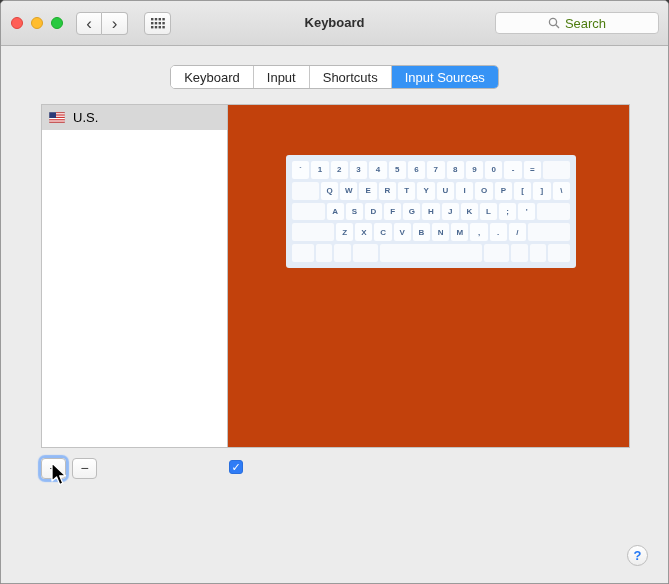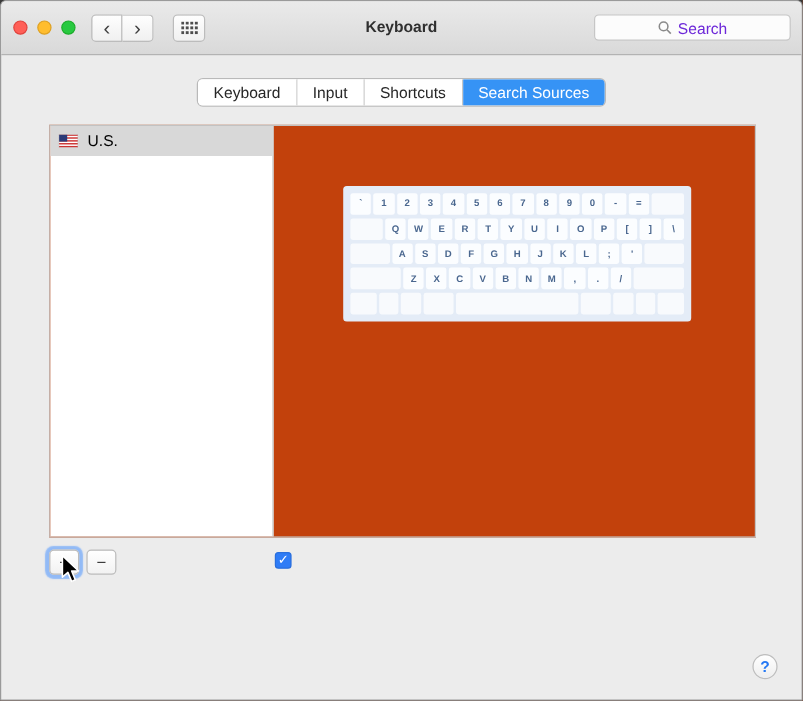--- a/index.html
+++ b/index.html
@@ -35,21 +35,21 @@
     border-radius:4px; display:flex; align-items:center; justify-content:center; padding:0;
   }
   .wintitle {
     position:absolute; top:14px; left:0; right:0; text-align:center;
     font-size:13px; font-weight:bold; color:#2f2f2f;
   }
   .search {
     position:absolute; right:9px; top:11px; width:164px; height:22px;
     background:#fcfcfc; border:1px solid #c6c6c6; border-radius:4px;
     display:flex; align-items:center; justify-content:center; gap:5px;
-    color:#6d28d9; font-size:13px;
+    color:#4d7c0f; font-size:13px;
   }
   
   .tabbar { position:absolute; top:64px; left:0; right:0; display:flex; justify-content:center; }
   .segmented {
     display:flex; height:24px; background:#fff; border:1px solid #b9b9b9;
     border-radius:5px; overflow:hidden;
   }
   .segment {
     display:flex; align-items:center; padding:0 13px; font-size:13px;
     color:#272727; background:#fff; border-right:1px solid #c6c6c6; cursor:default;
@@ -148,21 +148,21 @@
       </svg>
       <span>Search</span>
     </div>
   </div>
 
   <div class="tabbar">
     <div class="segmented">
       <div class="segment">Keyboard</div>
       <div class="segment">Input</div>
       <div class="segment">Shortcuts</div>
-      <div class="segment active">Search Sources</div>
+      <div class="segment active">Input Sources</div>
     </div>
   </div>
 
   <div class="content">
     <div class="srclist">
       <div class="srcrow selected">
         <span class="flag">
           <svg width="16" height="11" viewBox="0 0 16 11">
             <rect width="16" height="11" fill="#ffffff"></rect>
             <g fill="#cc3333">

